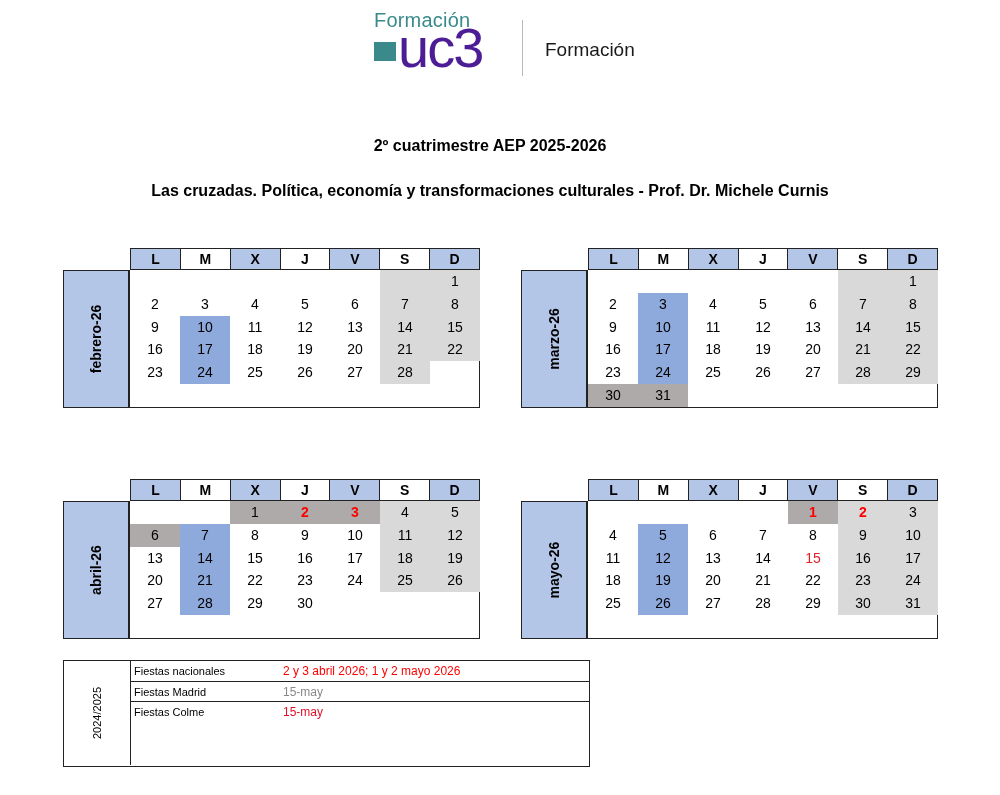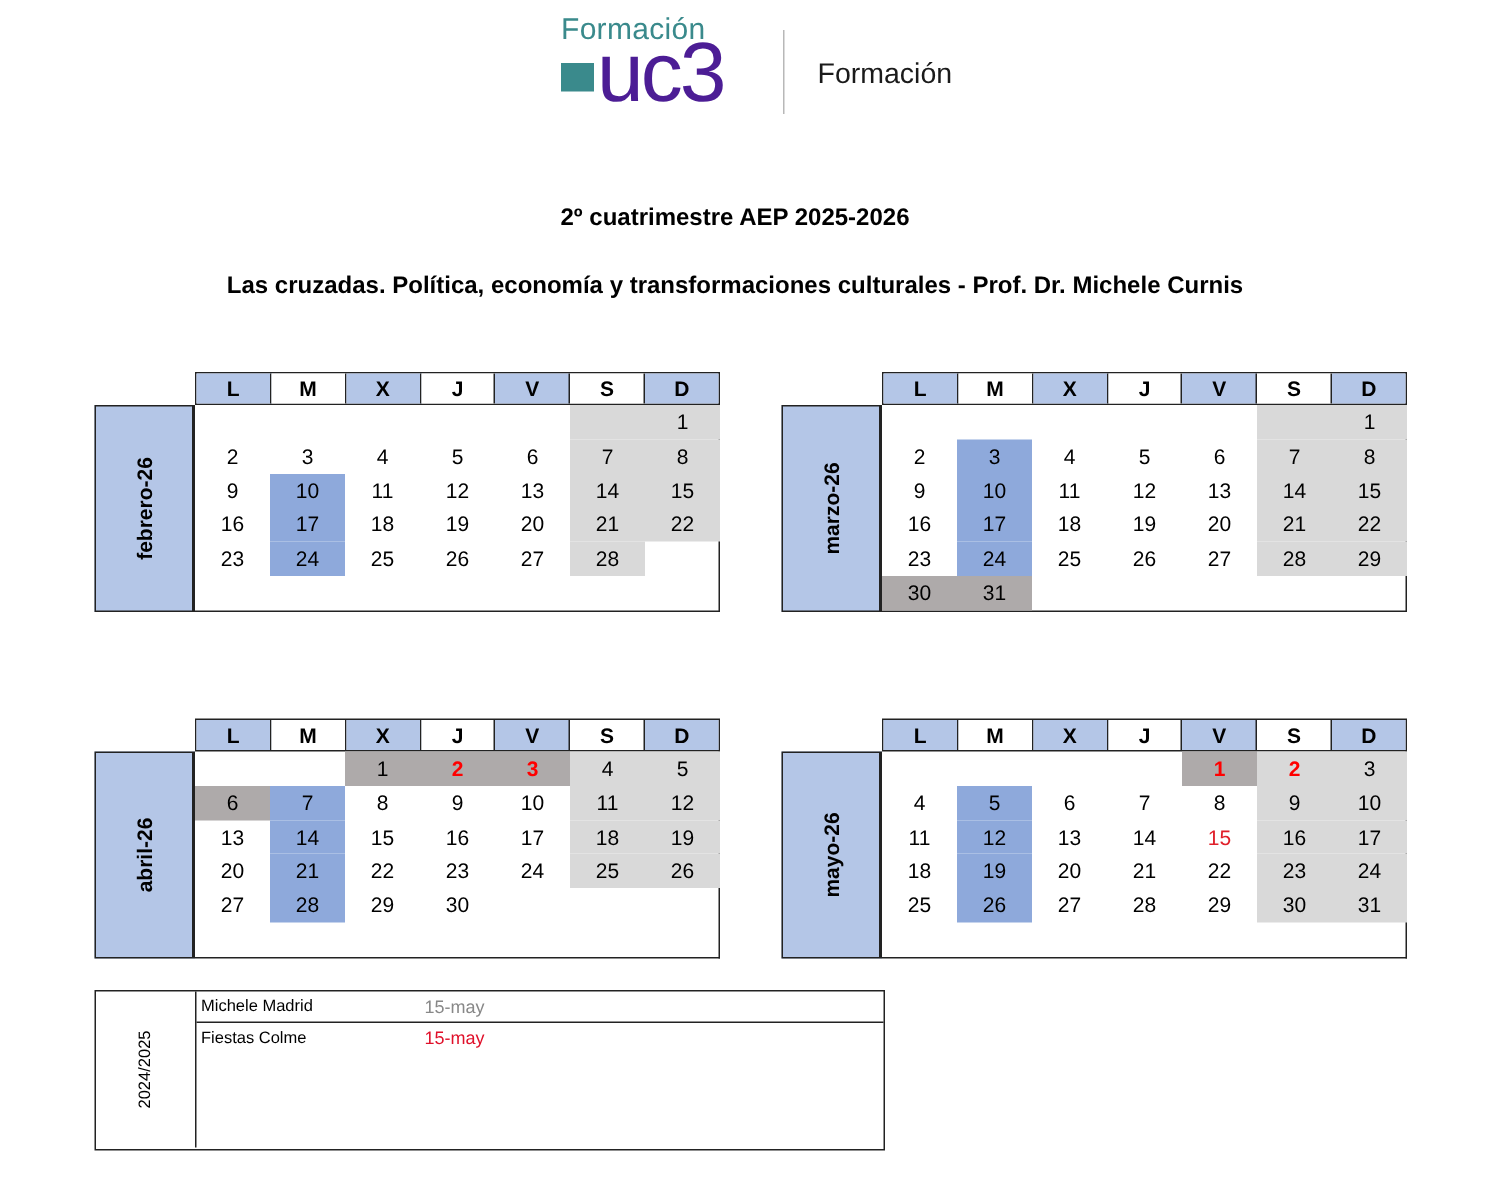--- a/index.html
+++ b/index.html
@@ -313,21 +313,25 @@
       </div>
     </div>
   </div>
 
 <div class="legend">
   <div class="yr">
     <span>2024/2025</span>
   </div>
   <div class="rows">
     <div class="row">
-      <span class="k">Michele Madrid</span>
+      <span class="k">Fiestas nacionales</span>
+      <span class="v red">2 y 3 abril 2026; 1 y 2 mayo 2026</span>
+    </div>
+    <div class="row">
+      <span class="k">Fiestas Madrid</span>
       <span class="v grey">15-may</span>
     </div>
     <div class="row">
       <span class="k">Fiestas Colme</span>
       <span class="v darkred">15-may</span>
     </div>
   </div>
 </div>
 
 </body></html>

